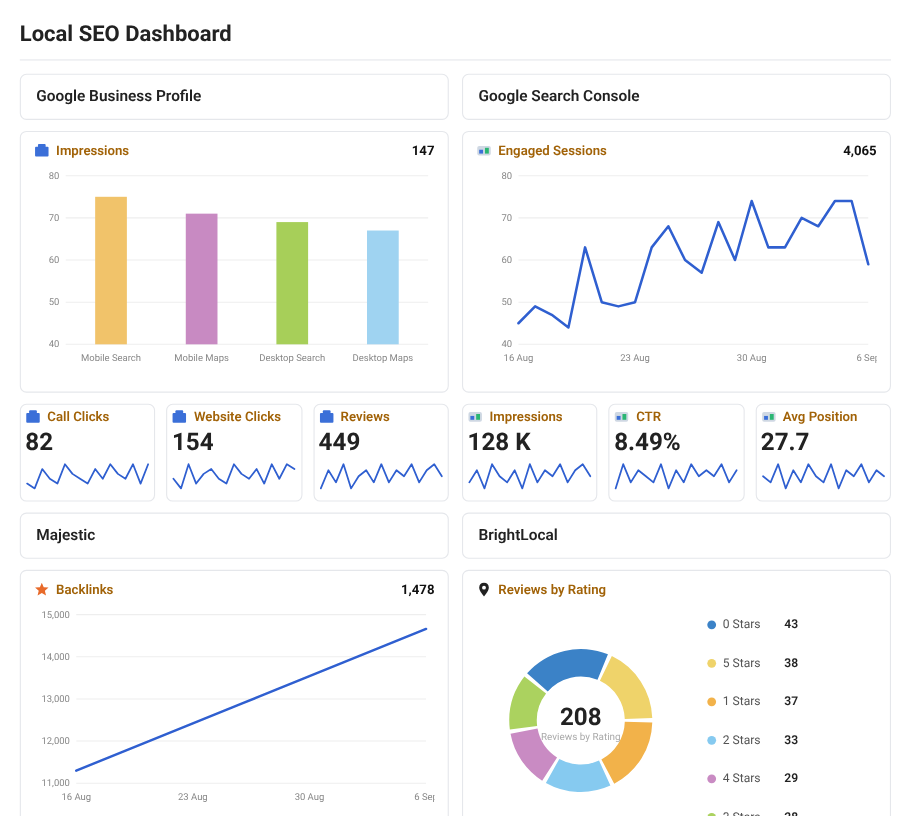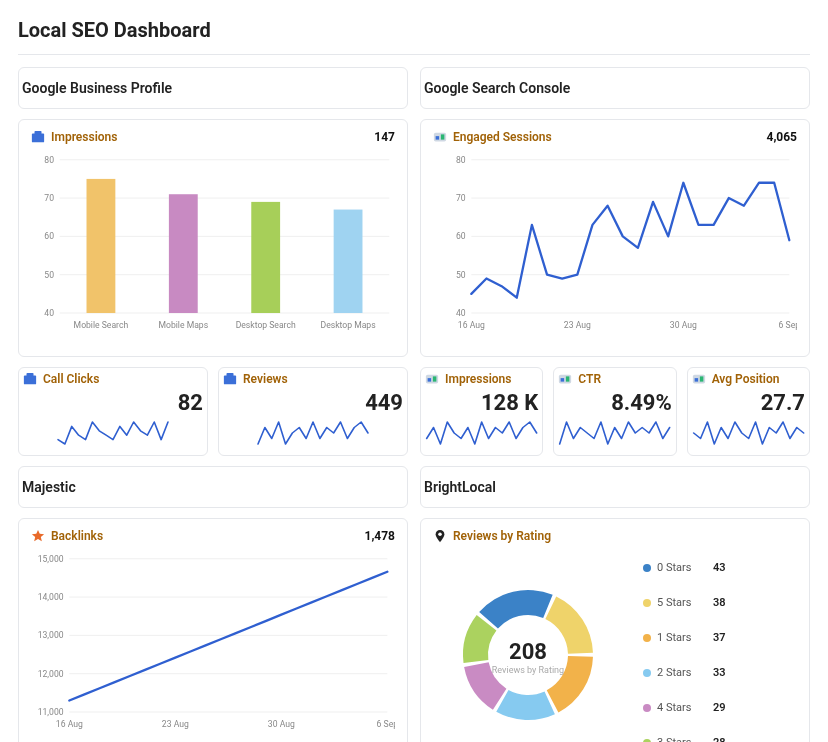--- a/index.html
+++ b/index.html
@@ -15,36 +15,36 @@
     font-weight: 700;
     margin-bottom: 12px;
   }
   .hr { height: 1px; background: #e5e7eb; margin-bottom: 12px; }
   .cols { display: flex; gap: 12px; }
   .col { flex: 1; min-width: 0; display: flex; flex-direction: column; gap: 10px; }
   .card {
     border: 1px solid #e5e7eb;
     border-radius: 6px;
     background: #fff;
-    padding: 12px 3px;
+    padding: 12px 14px;
   }
   .card-header {
     font-size: 14px;
     font-weight: 600;
   }
   .chart-card { padding: 10px 12px 12px 12px; }
   .widget-title-row { display: flex; align-items: center; justify-content: space-between; margin-bottom: 6px; }
   .widget-title-left { display: flex; align-items: center; gap: 6px; }
   .widget-title { font-size: 12px; font-weight: 600; color: #a16207; }
   .widget-val { font-size: 12px; font-weight: 700; color: #111; text-align: center; }
   .icon { width: 14px; height: 14px; display: inline-flex; }
   .icon svg { width: 100%; height: 100%; }
   .row3 { display: flex; gap: 10px; }
   .row3 .card { flex: 1; padding: 4px; }
-  .bignum { font-size: 22px; font-weight: 700; text-align: right; margin-top: 4px; margin-bottom: 4px; }
+  .bignum { font-size: 22px; font-weight: 700; text-align: left; margin-top: 4px; margin-bottom: 4px; }
   .spark { height: 28px; width: 100%; }
   .axis-lbl { font-size: 9px; fill: #888; }
   .tick-lbl { font-size: 9px; fill: #888; }
   .grid-line { stroke: #eee; stroke-width: 1; }
   .donut-legend { display: flex; flex-direction: column; gap: 22px; font-size: 11px; }
   .legend-row { display: flex; align-items: center; gap: 6px; }
   .legend-dot { width: 8px; height: 8px; border-radius: 50%; }
   .legend-name { width: 50px; color: #555; }
   .legend-val { font-weight: 600; color: #222; }
   .donut-wrap { display: flex; align-items: center; gap: 20px; padding-top: 12px; }
@@ -116,20 +116,35 @@
           </svg>
       </div>
       <div class="card">
         <div class="widget-title-left">
           <span class="icon">
               <svg viewBox="0 0 16 16">
                 <rect x="1" y="4" width="14" height="10" rx="1" fill="#3b6fd8"></rect>
                 <rect x="4" y="1" width="8" height="4" rx="1" fill="#3b6fd8"></rect>
               </svg>
             </span>
+          <span class="widget-title">Website Clicks</span>
+        </div>
+        <div class="bignum">154</div>
+        <svg class="spark" viewBox="0 0 110 28">
+            <path d="M0 16.2 L6.875 25 L13.75 3 L20.625 20.6 L27.5 11.8 L34.375 7.399999999999999 L41.25 16.2 L48.125 20.6 L55 3 L61.875 11.8 L68.75 16.2 L75.625 7.399999999999999 L82.5 20.6 L89.375 3 L96.25 16.2 L103.125 3 L110 7.399999999999999 " fill="none" stroke="#2f5fd0" stroke-width="1.6" stroke-linejoin="round" stroke-linecap="round"></path>
+          </svg>
+      </div>
+      <div class="card">
+        <div class="widget-title-left">
+          <span class="icon">
+              <svg viewBox="0 0 16 16">
+                <rect x="1" y="4" width="14" height="10" rx="1" fill="#3b6fd8"></rect>
+                <rect x="4" y="1" width="8" height="4" rx="1" fill="#3b6fd8"></rect>
+              </svg>
+            </span>
           <span class="widget-title">Reviews</span>
         </div>
         <div class="bignum">449</div>
         <svg class="spark" viewBox="0 0 110 28">
             <path d="M0 25 L6.875 8.5 L13.75 19.5 L20.625 3 L27.5 25 L34.375 14 L41.25 8.5 L48.125 19.5 L55 3 L61.875 19.5 L68.75 8.5 L75.625 14 L82.5 3 L89.375 19.5 L96.25 8.5 L103.125 3 L110 14 " fill="none" stroke="#2f5fd0" stroke-width="1.6" stroke-linejoin="round" stroke-linecap="round"></path>
           </svg>
       </div>
     </div>
 
     <div class="card">

